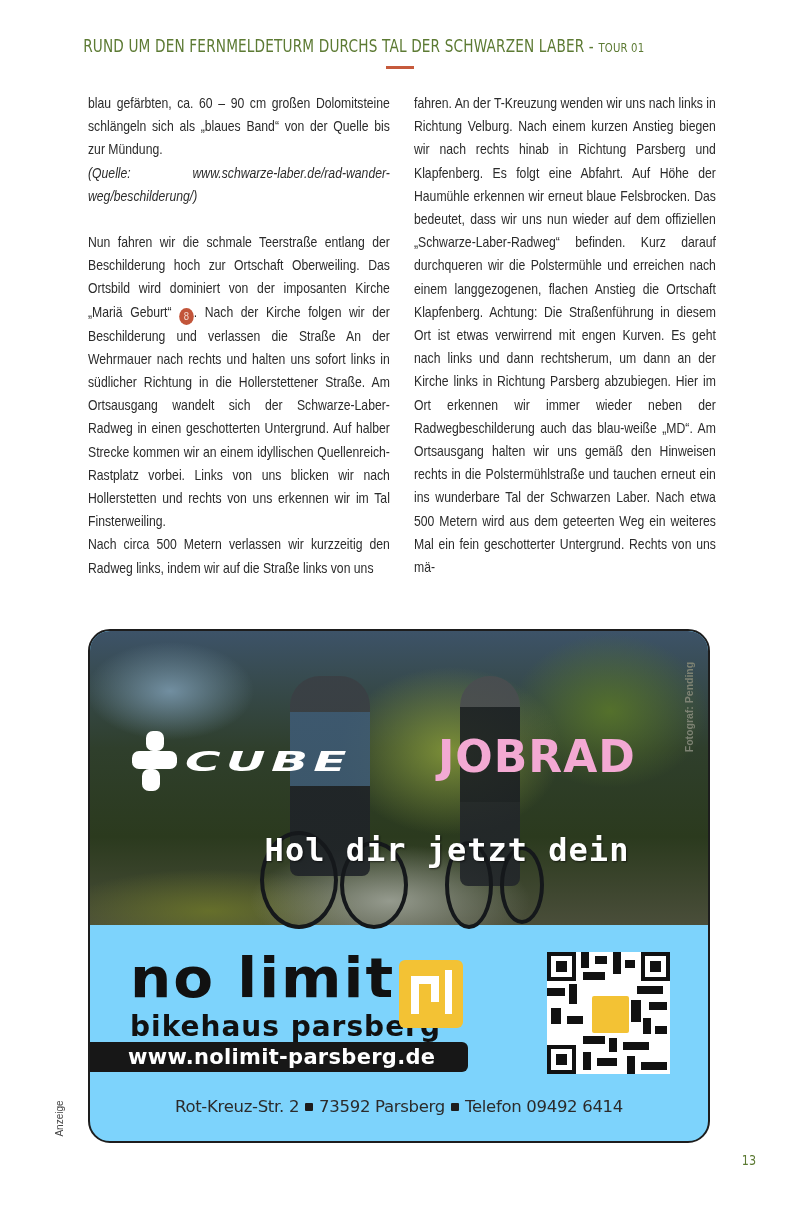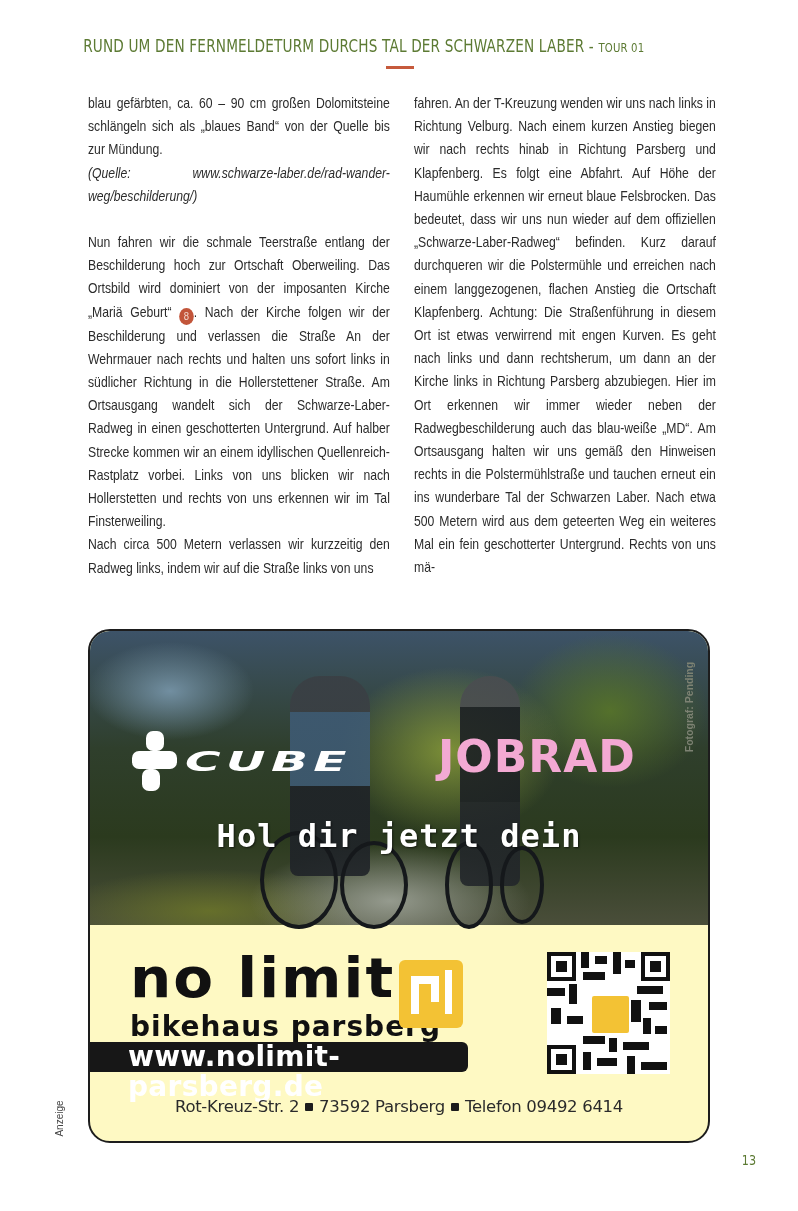--- a/index.html
+++ b/index.html
@@ -12,21 +12,21 @@
 
   .col { position:absolute; top:92px; width:302px; font-family:"Liberation Sans Narrow","Liberation Sans", sans-serif; font-size:14.2px; line-height:23.2px; color:#2b2b2b; }
   .col p { margin:0; text-align:justify; }
   .col p.spacer { height:23px; }
   .col-left { left:88px; }
   .col-right { left:414px; }
   .col .narrow { display:block; transform:scaleX(0.86); transform-origin:left top; width:351px; }
   .src { font-style:italic; }
   .marker { display:inline-block; width:17px; height:17px; border-radius:50%; background:#c2553a; color:#f3d9cf; font-size:11px; line-height:17px; text-align:center; vertical-align:-3px; }
 
-  .ad { position:absolute; left:88px; top:629px; width:622px; height:514px; border:2px solid #1d1d1d; border-radius:22px; overflow:hidden; background:#fef9c3; box-sizing:border-box; }
+  .ad { position:absolute; left:88px; top:629px; width:622px; height:514px; border:2px solid #1d1d1d; border-radius:22px; overflow:hidden; background:#7dd3fc; box-sizing:border-box; }
   .photo { position:absolute; left:0; top:0; width:100%; height:294px;
     background:
       radial-gradient(ellipse 120px 70px at 80px 60px, rgba(120,150,170,0.9), transparent 70%),
       radial-gradient(ellipse 160px 120px at 360px 120px, rgba(150,170,60,0.75), transparent 70%),
       radial-gradient(ellipse 140px 110px at 520px 80px, rgba(90,120,40,0.85), transparent 70%),
       radial-gradient(ellipse 200px 80px at 300px 270px, rgba(170,175,165,0.8), transparent 70%),
       radial-gradient(ellipse 220px 60px at 120px 280px, rgba(110,120,40,0.8), transparent 70%),
       linear-gradient(180deg, #3d5368 0%, #2f3f2c 40%, #2b3a1e 70%, #4a4e3a 100%);
   }
   .rider { position:absolute; background:#1f2429; border-radius:30px 30px 8px 8px; opacity:0.9; }
@@ -39,30 +39,30 @@
   .w4 { left:410px; top:215px; width:36px; height:70px; }
 
   .cube-logo { position:absolute; left:42px; top:100px; display:flex; align-items:center; }
   .cube-mark { width:45px; height:60px; position:relative; }
   .cube-mark span { position:absolute; background:#fff; border-radius:7px; }
   .cube-text { font-family:"DejaVu Sans", sans-serif; font-weight:bold; font-style:italic; color:#fff; font-size:36px; letter-spacing:4px; margin-left:8px; transform:scaleX(1.35) scaleY(0.75); transform-origin:left center; }
   .jobrad { position:absolute; left:348px; top:100px; font-family:"DejaVu Sans", sans-serif; font-weight:bold; font-size:44px; color:#f3a9d3; letter-spacing:1px; }
   .photo-credit { position:absolute; left:589px; top:20px; width:16px; height:120px; }
   .photo-credit span { position:absolute; left:-45px; top:50px; width:110px; transform:rotate(-90deg); font-family:"Liberation Sans", sans-serif; font-weight:bold; font-size:10.5px; color:#7d8273; white-space:nowrap; text-align:center; }
   .slogan { position:absolute; left:0; width:100%; text-align:center; font-family:"DejaVu Sans Mono", monospace; font-weight:bold; color:#fff; font-size:32px; letter-spacing:1px; text-shadow:1px 1px 2px rgba(0,0,0,0.6); }
-  .slogan1 { top:186px; }
+  .slogan1 { top:200px;padding-left:48px; }
   .slogan2 { top:232px; }
 
   .brand { position:absolute; left:0; top:294px; width:100%; height:218px; }
   .nolimit-word { position:absolute; left:40px; top:24px; font-family:"DejaVu Sans", sans-serif; font-weight:bold; color:#111; font-size:58px; letter-spacing:2px; line-height:58px; transform:scaleY(0.95); }
   .nolimit-sub { position:absolute; left:40px; top:85px; font-family:"DejaVu Sans", sans-serif; font-weight:bold; color:#111; font-size:28px; letter-spacing:1px; }
   .nl-badge { position:absolute; left:309px; top:35px; width:64px; height:68px; background:#f3c234; border-radius:6px; }
   .nl-badge i { position:absolute; background:#fff; }
   .url-bar { position:absolute; left:0; top:117px; width:378px; height:30px; background:#171717; border-radius:0 6px 6px 0; }
-  .url-bar span { position:absolute; left:38px; top:0; line-height:30px; font-family:"DejaVu Sans", sans-serif; font-weight:bold; color:#fff; font-size:28px; letter-spacing:0.3px; }
+  .url-bar span { position:absolute; left:38px; top:0; line-height:30px; font-family:"DejaVu Sans", sans-serif; font-weight:bold; color:#fff; font-size:21px; letter-spacing:0.3px; }
   .qr { position:absolute; left:457px; top:27px; width:123px; height:122px; background:#fff; }
   .qr .finder { position:absolute; width:21px; height:21px; border:4px solid #111; background:#fff; }
   .qr .finder::after { content:""; position:absolute; left:5px; top:5px; width:11px; height:11px; background:#111; }
   .qr .mod { position:absolute; background:#111; }
   .qr .qr-badge { position:absolute; left:43px; top:42px; width:37px; height:37px; background:#f3c234; border-radius:4px; border:2px solid #fff; }
   .address { position:absolute; left:0; top:172px; width:100%; text-align:center; font-family:"DejaVu Sans", sans-serif; font-size:16.5px; color:#2b2b2b; letter-spacing:-0.3px; }
   .address .sq { display:inline-block; width:8px; height:8px; background:#1d1d1d; border-radius:1px; margin:0 6px; vertical-align:1px; }
 
   .anzeige { position:absolute; left:57px; top:1096px; width:20px; height:50px; }
   .anzeige span { position:absolute; left:-16px; top:17px; transform:rotate(-90deg); font-family:"Liberation Sans", sans-serif; font-size:10px; color:#444; white-space:nowrap; }

